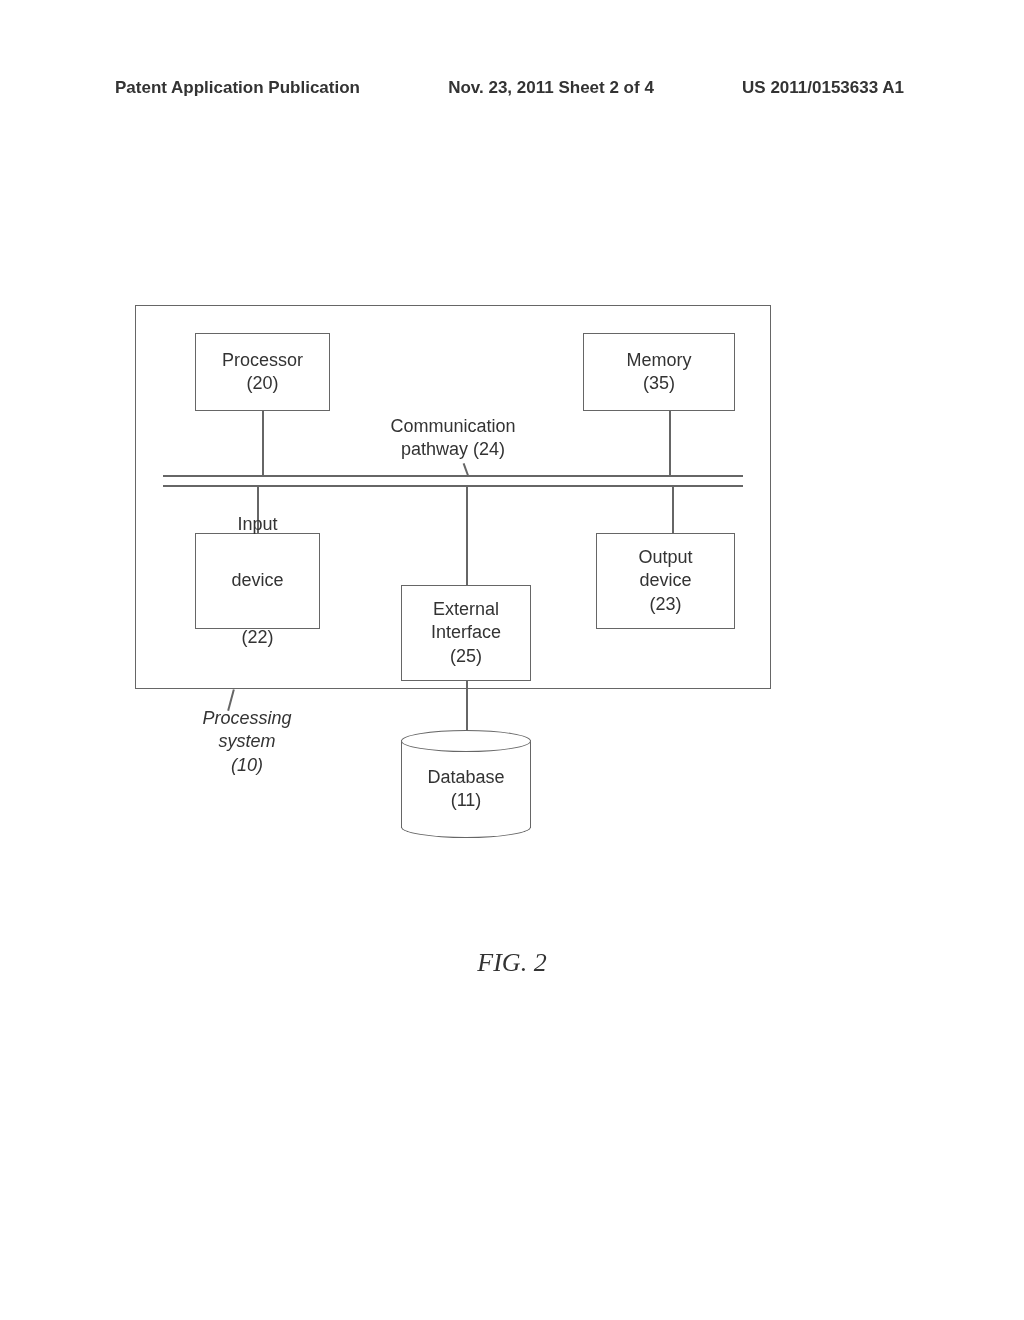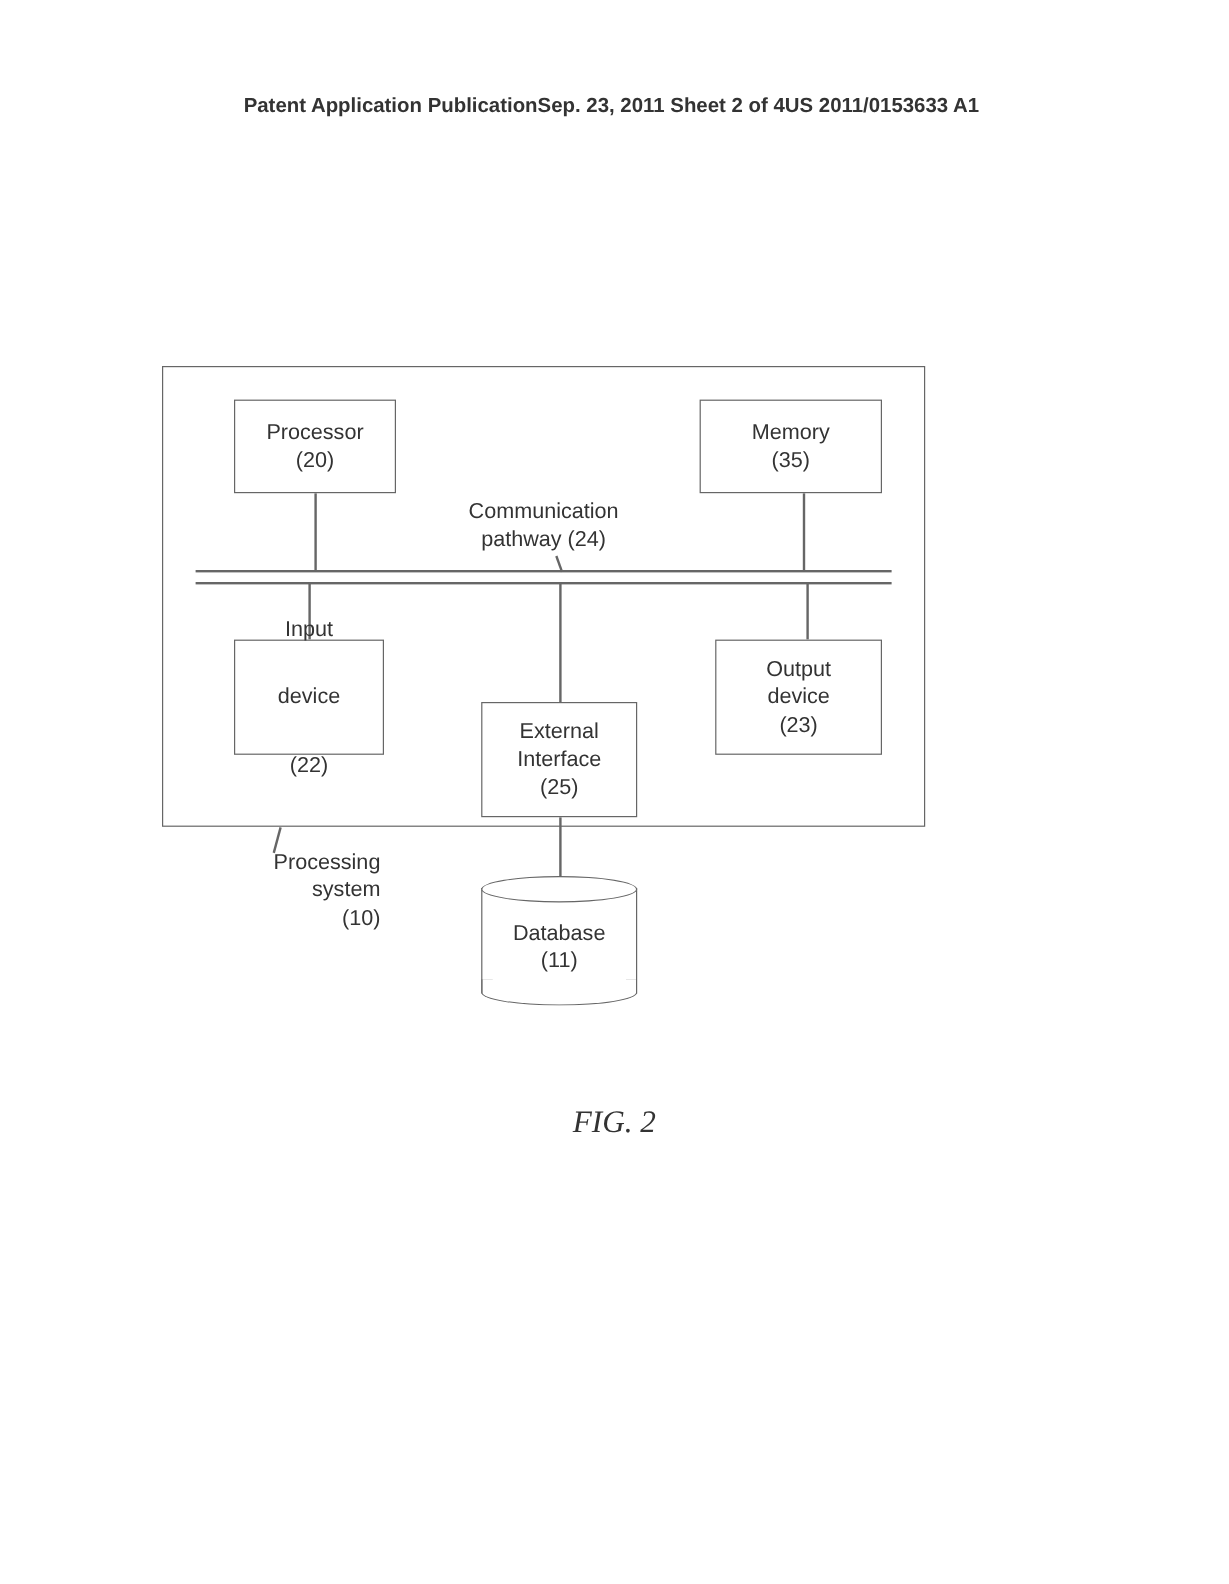--- a/index.html
+++ b/index.html
@@ -10,21 +10,21 @@
       font-family: Arial, Helvetica, sans-serif;
       position: relative;
       color: #333;
     }
     .header {
       position: absolute;
       top: 78px;
       left: 0;
       right: 0;
       display: flex;
-      justify-content: center;
+      justify-content: space-between;
       font-size: 17px;
       padding: 0 120px 0 115px;
       font-weight: bold;
     }
     .header-left { }
     .header-center { }
     .header-right { }
 
     .diagram-area {
       position: absolute;
@@ -92,21 +92,21 @@
     .comm-leader {
       position: absolute;
       top: 158px;
       left: 330px;
       width: 1.5px;
       height: 14px;
       background: #666;
       transform: rotate(-20deg);
     }
 
-    .proc-sys-label { top: 402px; left: 42px; width: 140px; text-align: right; }
+    .proc-sys-label { top: 402px; left: 42px; width: 140px; text-align: center; font-style: italic; }
     .proc-sys-leader {
       position: absolute;
       top: 384px;
       left: 95px;
       width: 1.5px;
       height: 22px;
       background: #666;
       transform: rotate(15deg);
     }
 
@@ -151,35 +151,35 @@
       top: 36px;
       left: 0;
       width: 130px;
       text-align: center;
       font-size: 18px;
       line-height: 1.3;
     }
 
     .figure-label {
       position: absolute;
-      top: 920px;
+      top: 948px;
       left: 0;
       width: 1024px;
       text-align: center;
       font-size: 26px;
       font-style: italic;
       font-family: "Times New Roman", serif;
     }
   </style>
 </head>
 <body>
 
 <div class="header">
   <span class="header-left">Patent Application Publication</span>
-  <span class="header-center">Sep. 23, 2011  Sheet 2 of 4</span>
+  <span class="header-center">Nov. 23, 2011  Sheet 2 of 4</span>
   <span class="header-right">US 2011/0153633 A1</span>
 </div>
 
 <div class="diagram-area">
   <div class="outer-box"></div>
 
   <div class="bus-line bus-top"></div>
   <div class="bus-line bus-bottom"></div>
 
   <div class="conn-v processor-conn"></div>

